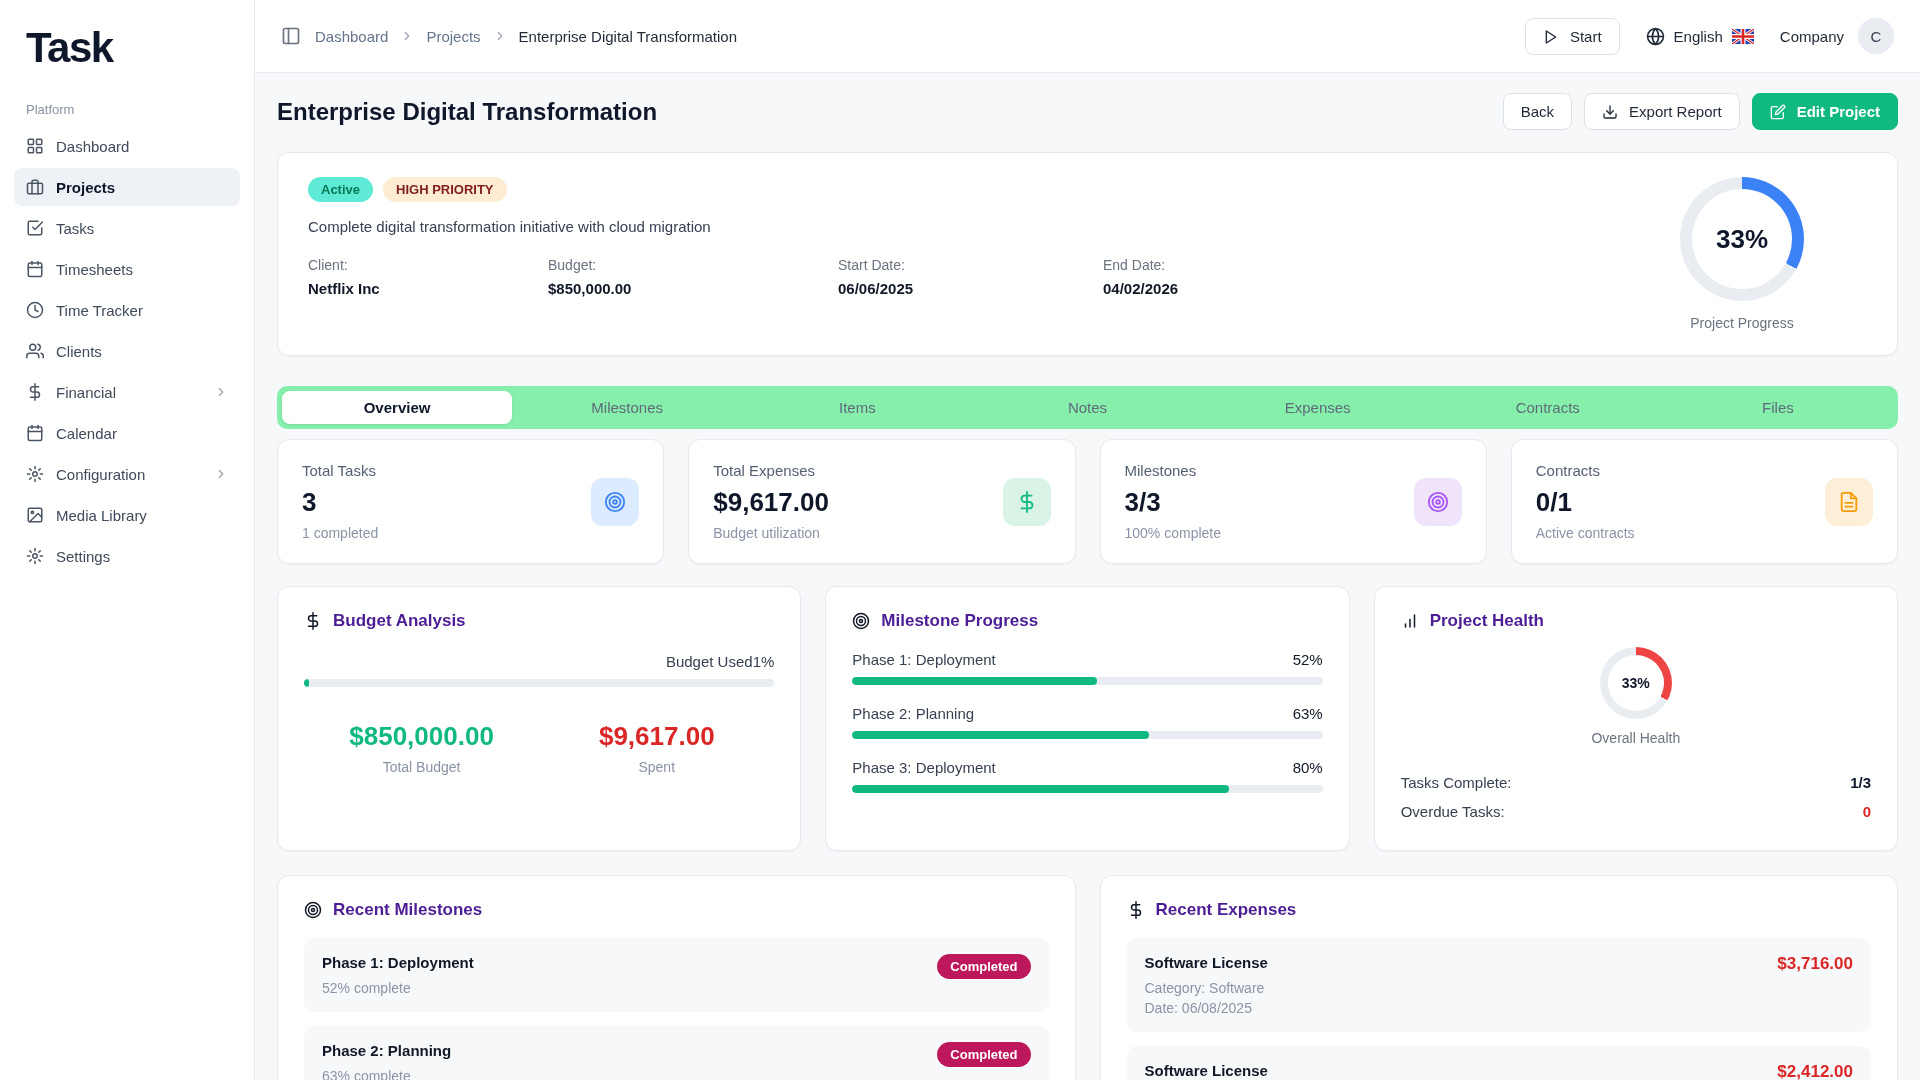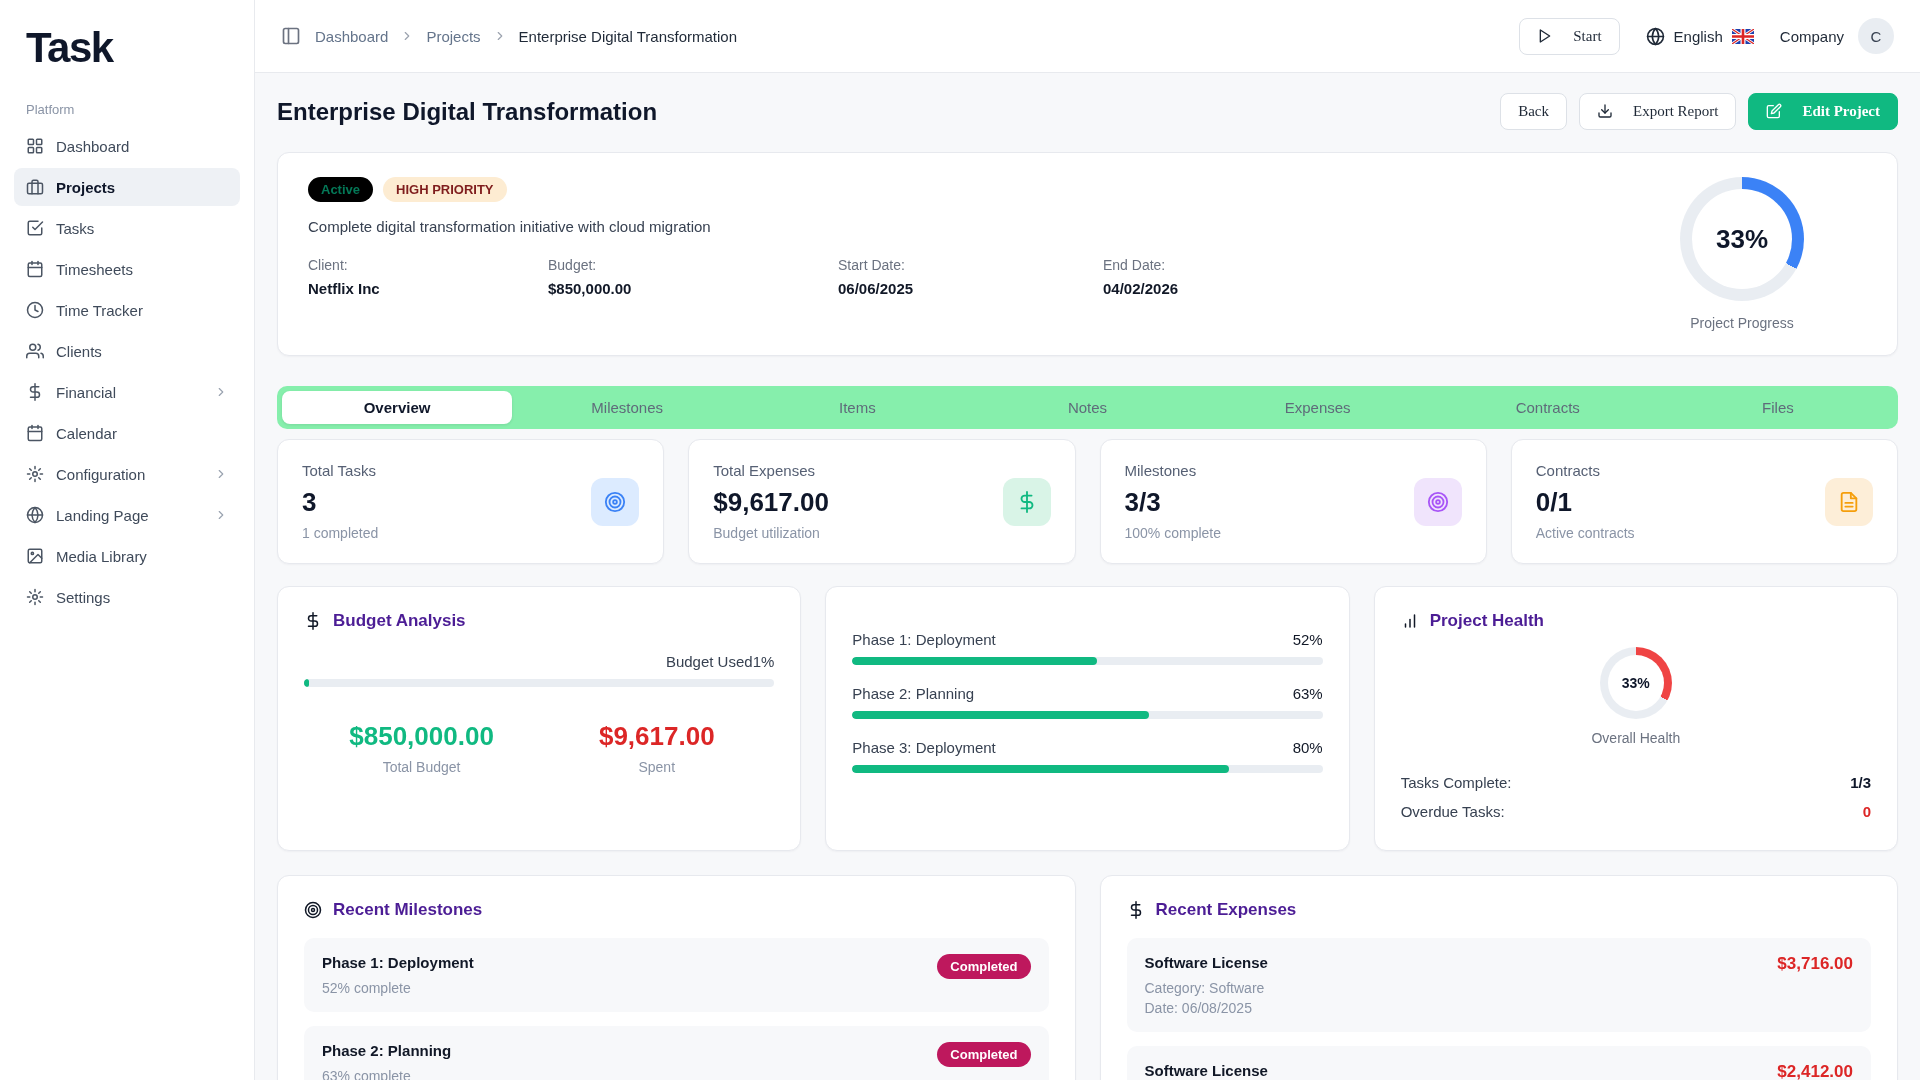--- a/index.html
+++ b/index.html
@@ -28,38 +28,38 @@
   .crumb-sep svg { width:14px; height:14px; }
   .panel-toggle { color:#6b7280; cursor:pointer; }
   .panel-toggle svg { width:20px; height:20px; }
   .topbar-right { margin-left:auto; display:flex; align-items:center; gap:26px; }
   .lang { display:flex; align-items:center; gap:9px; font-size:15px; color:#1f2937; cursor:pointer; }
   .lang .ico svg { width:19px; height:19px; }
   .company { display:flex; align-items:center; gap:14px; font-size:15px; color:#1f2937; }
   .avatar { width:36px; height:36px; border-radius:50%; background:#e9edf2; display:flex; align-items:center; justify-content:center; font-size:15px; color:#374151; cursor:pointer; }
 
   
-  .btn { display:inline-flex; align-items:flex-start; gap:20px; border:1px solid #dde1e7; background:#fff; border-radius:8px; padding:9px 17px; font-size:15px; color:#1f2937; cursor:pointer; white-space:nowrap;font-family:Liberation Serif, serif; }
+  .btn { display:inline-flex; align-items:flex-end; gap:11px; border:1px solid #dde1e7; background:#fff; border-radius:8px; padding:9px 17px; font-size:15px; color:#1f2937; cursor:pointer; white-space:nowrap; }
   .btn .ico svg { width:16px; height:16px; }
   .btn-primary { background:#10b981; border-color:#10b981; color:#fff; font-weight:600; }
 
   
   .content { flex:1; overflow:hidden; padding:0 22px; }
   .page-head { margin-top:20px; display:flex; align-items:center; justify-content:space-between; }
   .page-title { font-size:24px; font-weight:700; color:#0f172a; }
   .page-actions { display:flex; gap:12px; }
 
   .card { background:#fff; border:1px solid #e7e9ee; border-radius:12px; box-shadow:0 1px 2px rgba(16,24,40,.04); }
 
   
   .project-card { margin-top:22px; padding:24px 30px; display:flex; min-height:200px; }
   .project-left { flex:1; min-width:0; }
   .badges { display:flex; gap:10px; }
   .pill { font-size:13px; font-weight:700; padding:5px 13px; border-radius:999px; }
-  .pill-active { background:#000000; color:#047857; }
+  .pill-active { background:#5eead4; color:#047857; }
   .pill-priority { background:#fdecd2; color:#7f1d1d; }
   .project-desc { margin-top:16px; font-size:15px; color:#374151; }
   .project-fields { margin-top:22px; display:grid; grid-template-columns:240px 290px 265px auto; }
   .field-label { font-size:14px; color:#6b7280; }
   .field-value { margin-top:7px; font-size:15px; font-weight:700; color:#111827; }
   .project-right { width:250px; display:flex; flex-direction:column; align-items:center; justify-content:center; gap:14px; flex:none; }
 
   .ring { position:relative; border-radius:50%; display:flex; align-items:center; justify-content:center; --pct:0; background:conic-gradient(var(--ring-c,#3b82f6) calc(var(--pct)*1%), #e9edf2 0); }
   .ring::before { content:""; position:absolute; border-radius:50%; background:#fff; }
   .ring span { position:relative; font-weight:700; color:#0f172a; }
@@ -235,35 +235,20 @@
           </svg>
         </span>
       <span class="nav-label">Configuration</span>
       <span class="nav-chevron">
           <svg viewBox="0 0 24 24" fill="none" stroke="currentColor" stroke-width="2" stroke-linecap="round" stroke-linejoin="round">
             <polyline points="9 18 15 12 9 6"></polyline>
           </svg>
         </span>
     </div>
 
-    <div class="nav-item">
-      <span class="ico">
-          <svg viewBox="0 0 24 24" fill="none" stroke="currentColor" stroke-width="2" stroke-linecap="round" stroke-linejoin="round">
-            <circle cx="12" cy="12" r="10"></circle>
-            <line x1="2" y1="12" x2="22" y2="12"></line>
-            <path d="M12 2a15.3 15.3 0 0 1 4 10 15.3 15.3 0 0 1-4 10 15.3 15.3 0 0 1-4-10 15.3 15.3 0 0 1 4-10z"></path>
-          </svg>
-        </span>
-      <span class="nav-label">Landing Page</span>
-      <span class="nav-chevron">
-          <svg viewBox="0 0 24 24" fill="none" stroke="currentColor" stroke-width="2" stroke-linecap="round" stroke-linejoin="round">
-            <polyline points="9 18 15 12 9 6"></polyline>
-          </svg>
-        </span>
-    </div>
 
     <div class="nav-item">
       <span class="ico">
           <svg viewBox="0 0 24 24" fill="none" stroke="currentColor" stroke-width="2" stroke-linecap="round" stroke-linejoin="round">
             <rect x="3" y="3" width="18" height="18" rx="2"></rect>
             <circle cx="8.5" cy="8.5" r="1.5"></circle>
             <polyline points="21 15 16 10 5 21"></polyline>
           </svg>
         </span>
       <span class="nav-label">Media Library</span>
@@ -498,20 +483,30 @@
               <div class="amount-caption">Total Budget</div>
             </div>
             <div class="budget-col">
               <div class="amount-red">$9,617.00</div>
               <div class="amount-caption">Spent</div>
             </div>
           </div>
         </div>
 
         <div class="card mid-card">
+          <div class="card-head">
+            <span class="ico">
+                <svg viewBox="0 0 24 24" fill="none" stroke="currentColor" stroke-width="2">
+                  <circle cx="12" cy="12" r="10"></circle>
+                  <circle cx="12" cy="12" r="6"></circle>
+                  <circle cx="12" cy="12" r="2"></circle>
+                </svg>
+              </span>
+            <span>Milestone Progress</span>
+          </div>
           <div class="ms-row">
             <div class="ms-top">
               <span>Phase 1: Deployment</span>
               <span class="ms-pct">52%</span>
             </div>
             <div class="bar">
                 <div class="bar-fill" style="--pct: 52;"></div>
               </div>
           </div>
           <div class="ms-row">

